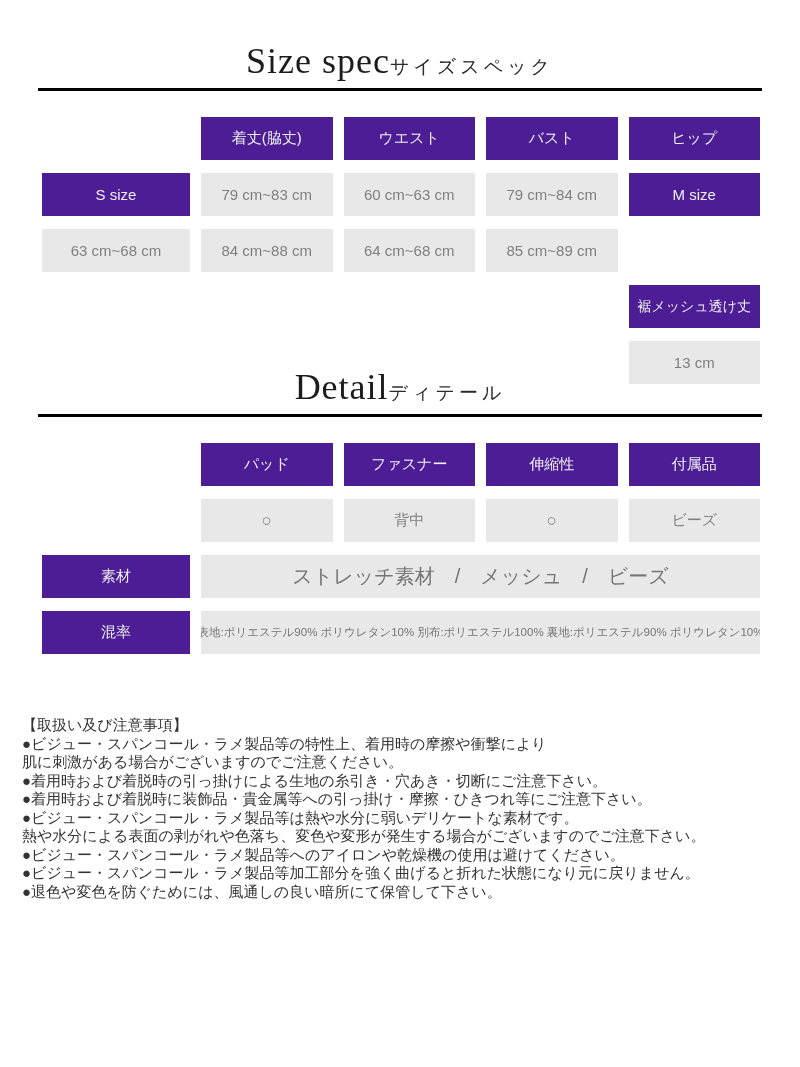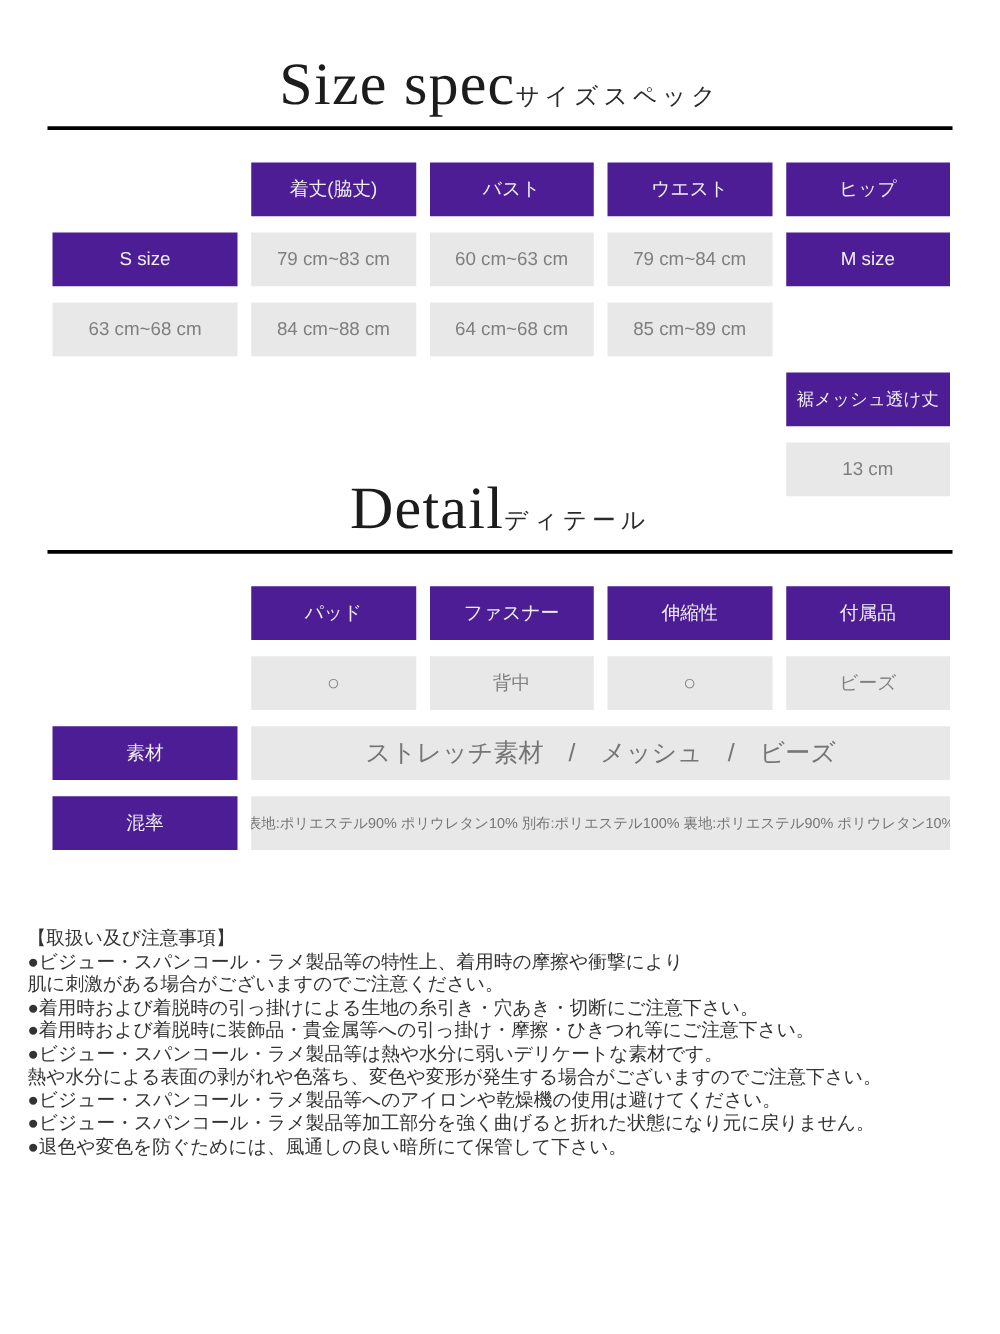--- a/index.html
+++ b/index.html
@@ -6,21 +6,21 @@
   body{
     width:800px;height:1067px;background:#ffffff;overflow:hidden;
     font-family:"Liberation Sans","DejaVu Sans",sans-serif;
     -webkit-font-smoothing:antialiased;
   }
   .sec-title{
     text-align:center;
     font-family:"Liberation Serif","DejaVu Serif",serif;
     color:#1c1c1c;white-space:nowrap;
   }
-  .sec-title .en{font-size:48px;letter-spacing:1px;}
+  .sec-title .en{font-size:36px;letter-spacing:1px;}
   .sec-title .ja{font-size:19px;letter-spacing:4px;color:#2a2a2a;}
   .rule{height:3px;background:#000;border:none;margin:6px 38px 0 38px;}
   .grid{
     margin:26px 40px 0 42px;
     display:grid;
     grid-template-columns:148px repeat(4,1fr);
     grid-auto-rows:43px;
     gap:13px 11px;
   }
   .cell{
@@ -50,22 +50,22 @@
 <body>
 
 <header id="size-title" class="sec-title">
   <span class="en">Size spec</span><span class="ja">サイズスペック</span>
 </header>
 <hr class="rule">
 
 <section class="grid">
   <div class="cell blank"></div>
   <div class="cell dark">着丈(脇丈)</div>
+  <div class="cell dark">ウエスト</div>
   <div class="cell dark">バスト</div>
-  <div class="cell dark">ウエスト</div>
   <div class="cell dark">ヒップ</div>
 
   <div class="cell dark">S size</div>
   <div class="cell light">79 cm~83 cm</div>
   <div class="cell light">60 cm~63 cm</div>
   <div class="cell light">79 cm~84 cm</div>
 
   <div class="cell dark">M size</div>
   <div class="cell light">63 cm~68 cm</div>
   <div class="cell light">84 cm~88 cm</div>

